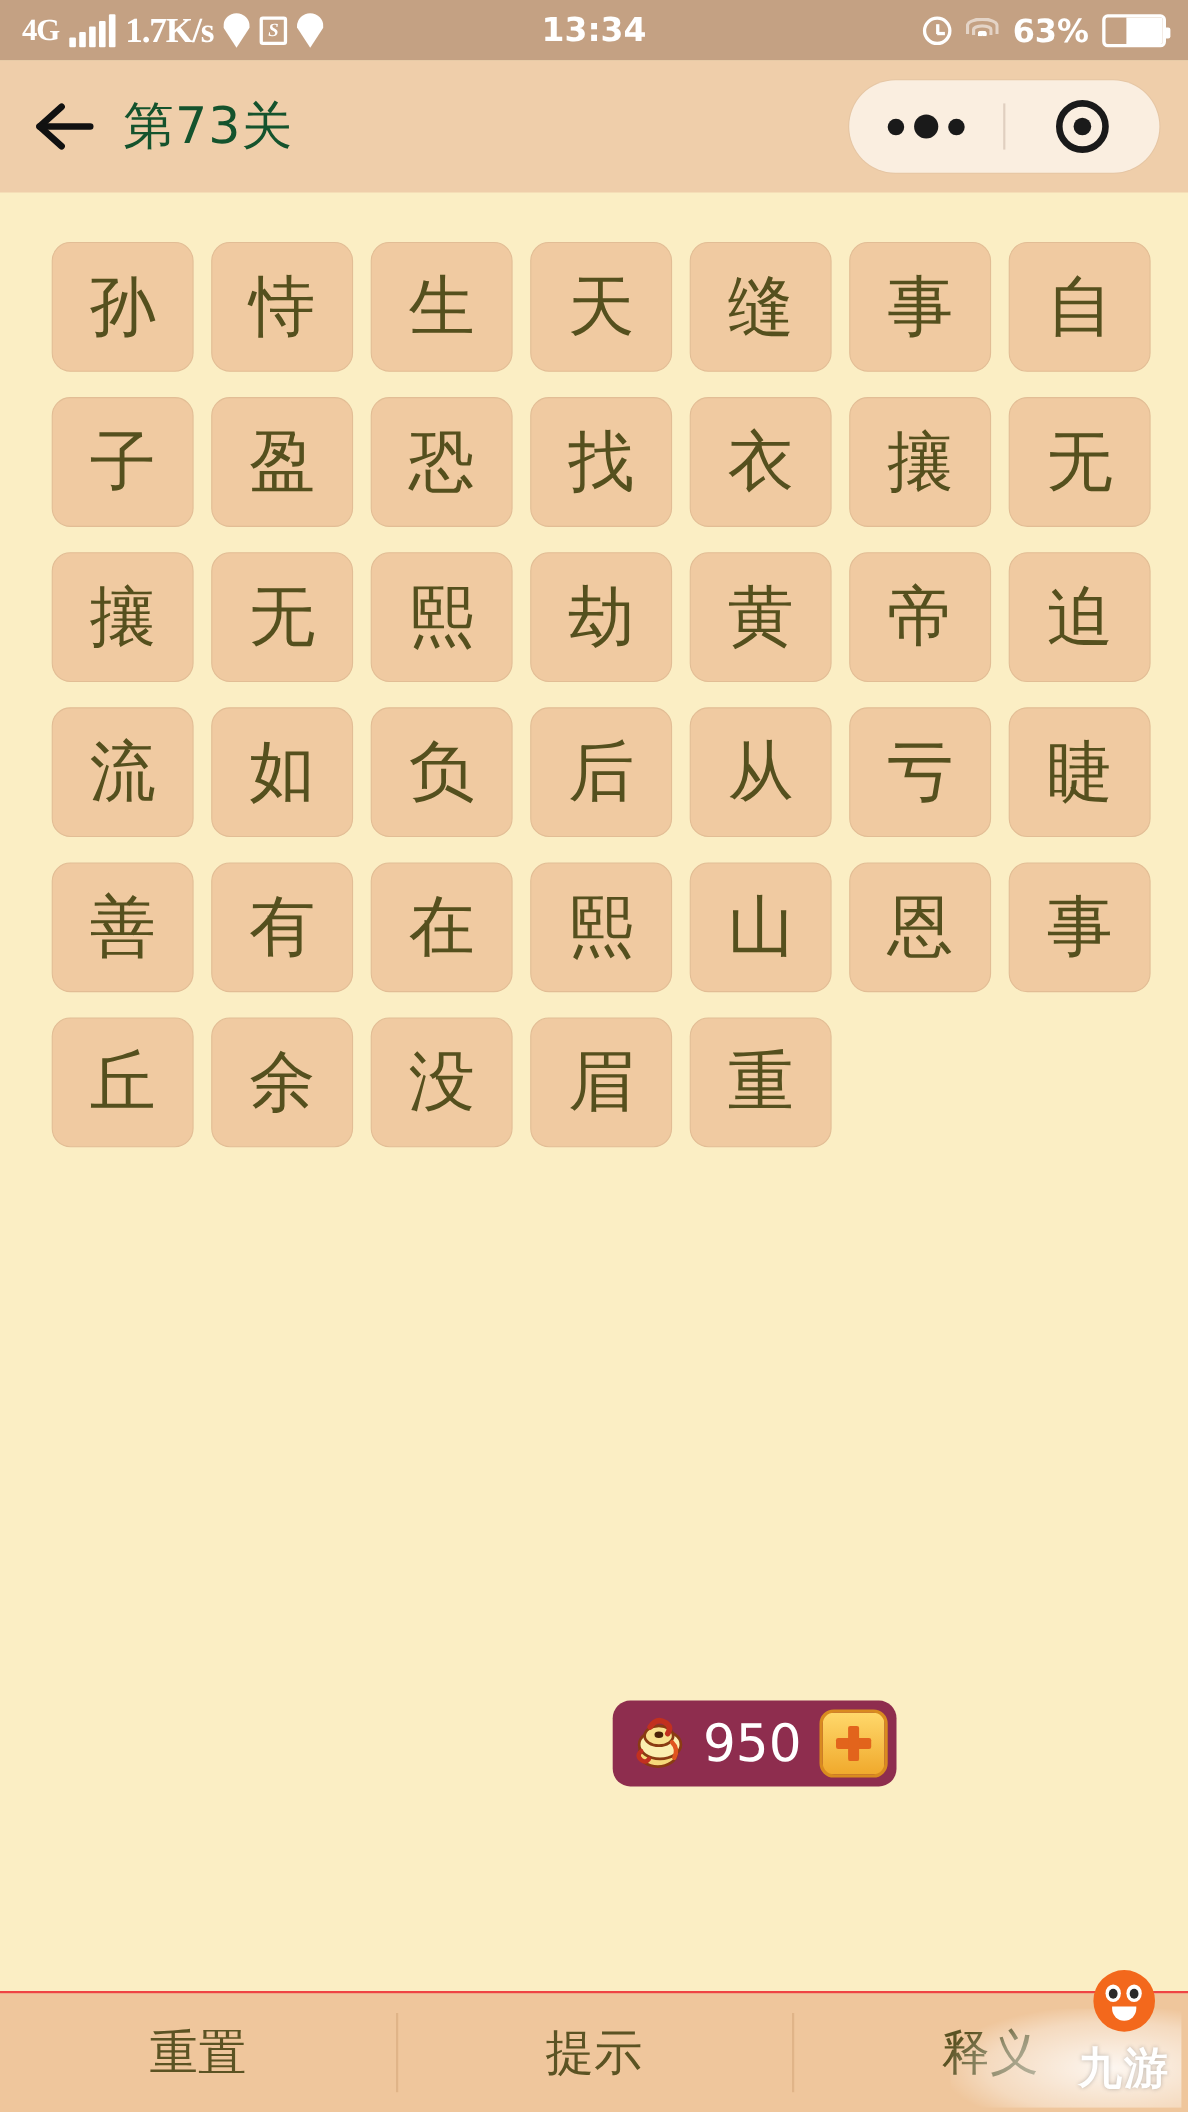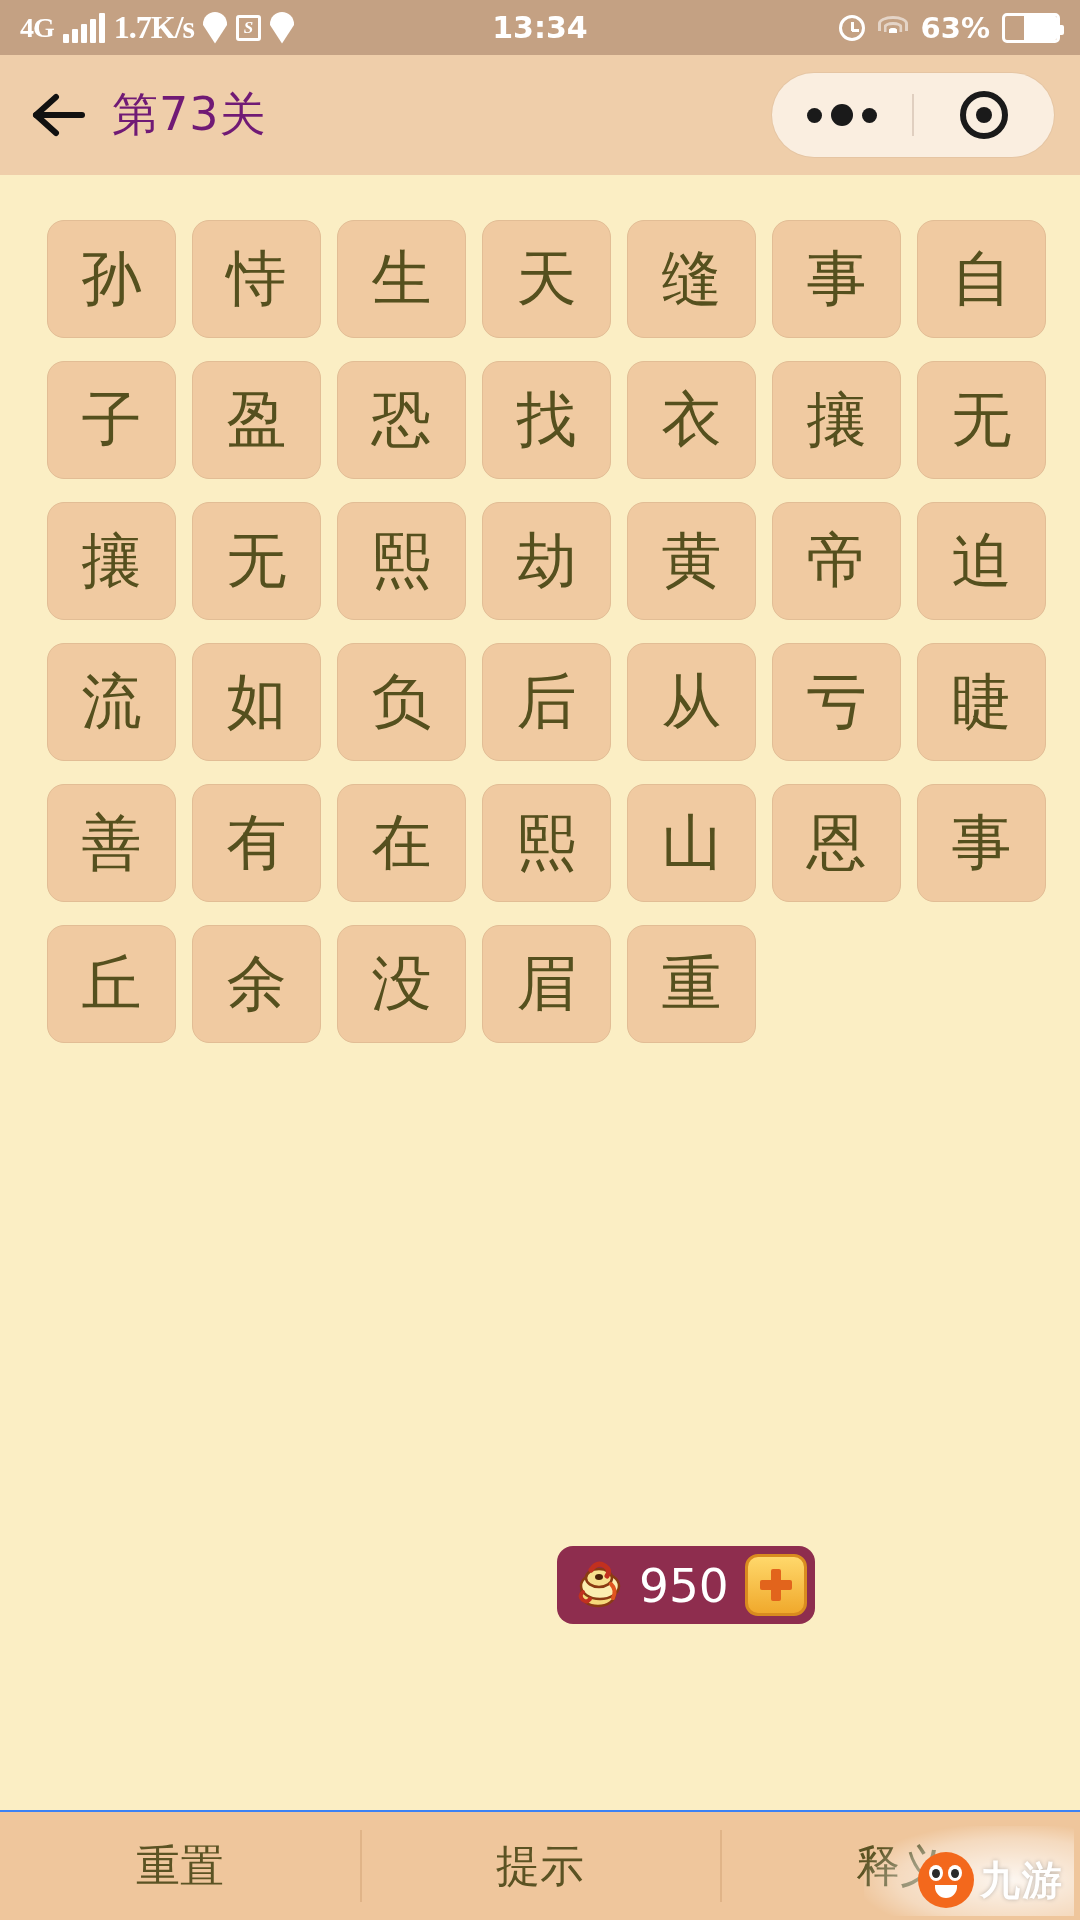--- a/index.html
+++ b/index.html
@@ -64,21 +64,21 @@
   
   #nav-header{
     height:120px;width:1080px;background:#efceaa;
     display:flex;align-items:center;padding:0 26px;position:relative;
   }
   #back-btn{
     width:64px;height:64px;display:flex;align-items:center;justify-content:center;
     cursor:pointer;
   }
   #nav-title{
-    font-size:46px;color:#701a75;margin-left:22px;letter-spacing:1px;
+    font-size:46px;color:#14532d;margin-left:22px;letter-spacing:1px;
   }
   #capsule{
     margin-left:auto;width:282px;height:84px;border-radius:42px;
     background:#faeee0;display:flex;align-items:center;
     box-shadow:0 0 0 1px rgba(0,0,0,.04);
   }
   #capsule-more{flex:1;display:flex;align-items:center;justify-content:center;gap:9px;cursor:pointer;}
   #capsule-more i{width:15px;height:15px;border-radius:50%;background:#1a1a1a;display:block;}
   #capsule-more i.mid{width:22px;height:22px;}
   #capsule-div{width:2px;height:42px;background:#e0cfc0;}
@@ -129,35 +129,35 @@
   #coin-plus::before,#coin-plus::after{
     content:"";position:absolute;background:#e2641c;border-radius:2px;
   }
   #coin-plus::before{width:32px;height:10px;}
   #coin-plus::after{width:10px;height:32px;}
 
   
   #bottom-bar{
     position:absolute;left:0;bottom:0;width:1080px;height:110px;
     background:#efc69c;
-    border-top:2px solid #3b82f6;
+    border-top:2px solid #ef4444;
     display:flex;align-items:center;
   }
   .bottom-btn{
     flex:1;height:100%;display:flex;align-items:center;justify-content:center;
     font-size:44px;color:#5b5323;cursor:pointer;position:relative;
   }
   .bottom-btn + .bottom-btn::before{
     content:"";position:absolute;left:0;top:18px;bottom:18px;width:2px;background:#e0b488;
   }
 
   
   #watermark{
     position:absolute;right:16px;bottom:12px;
-    display:flex;align-items:center;gap:6px;z-index:5;
+    display:flex;align-items:center;gap:6px;z-index:5;flex-direction:column;
   }
   #wm-badge{
     width:56px;height:56px;border-radius:50%;background:#f3681c;
     position:relative;flex:none;
   }
   #wm-badge .eye{position:absolute;top:13px;width:14px;height:16px;border-radius:50%;background:#fff;}
   #wm-badge .eye.l{left:11px;} #wm-badge .eye.r{left:30px;}
   #wm-badge .eye::after{content:"";position:absolute;left:3px;top:4px;width:8px;height:9px;border-radius:50%;background:#2b2b2b;}
   #wm-badge .mouth{position:absolute;left:17px;top:33px;width:22px;height:13px;background:#fff;border-radius:0 0 11px 11px;}
   #wm-text{font-size:40px;font-weight:700;color:#ffffff;text-shadow:0 0 4px rgba(0,0,0,.25);letter-spacing:2px;}

